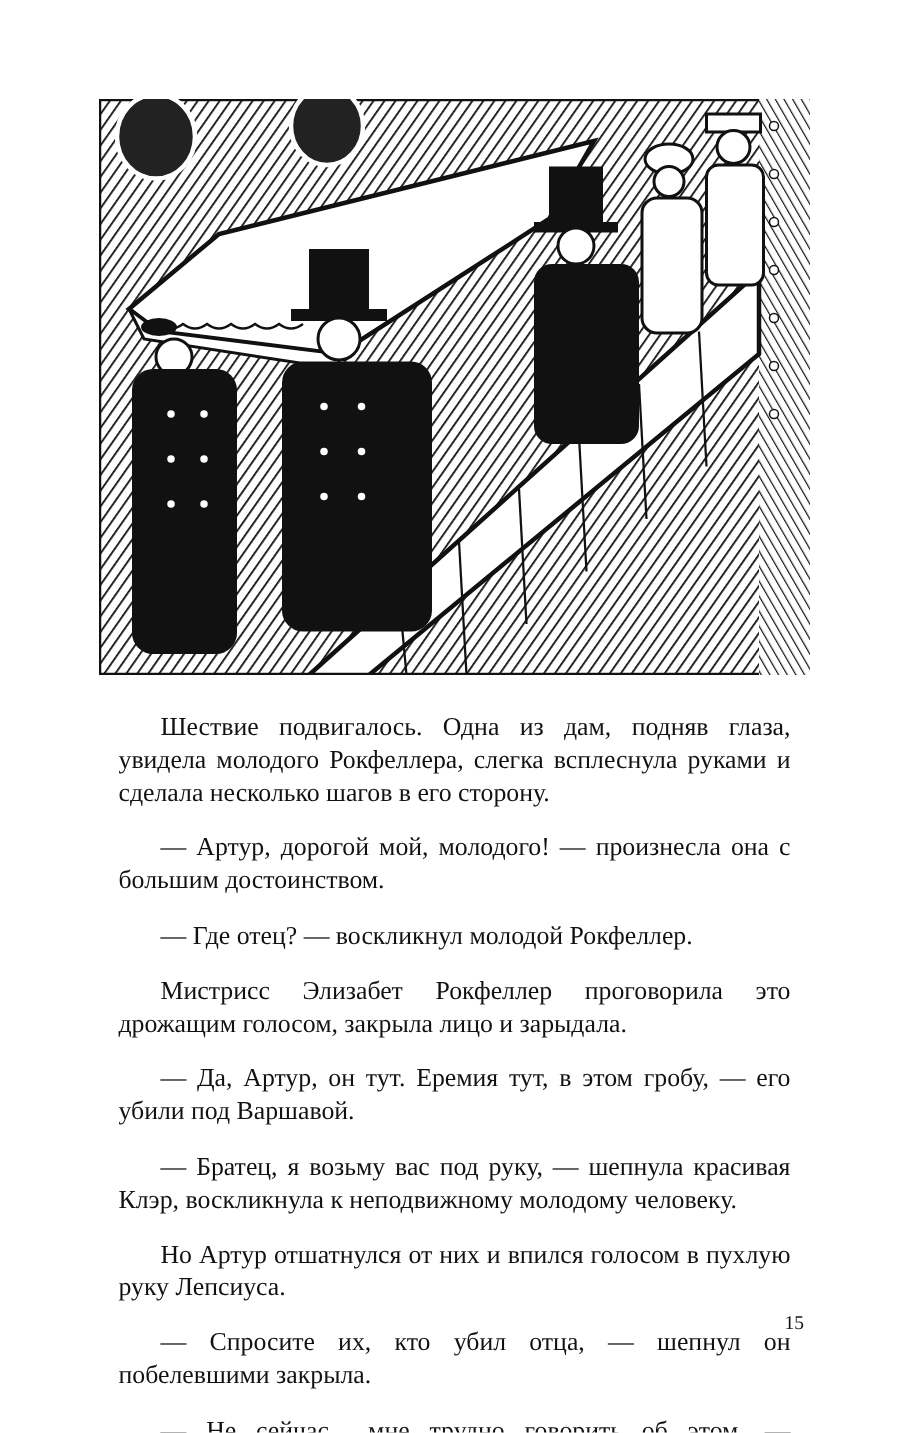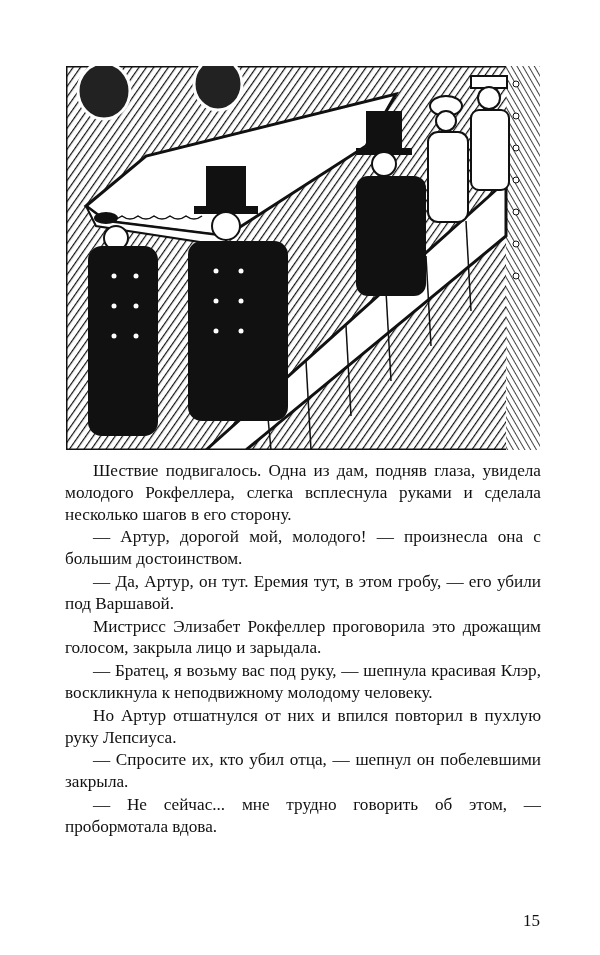--- a/index.html
+++ b/index.html
@@ -1,21 +1,21 @@
 <!DOCTYPE html>
 <html><head>
 <meta charset="utf-8">
 <style>
   html, body { margin:0; padding:0; background:#ffffff; }
   body { width:600px; height:955px; position:relative; overflow:hidden; font-family:"Liberation Serif", serif; color:#111; }
   .illustration { position:absolute; left:66px; top:66px; width:474px; height:384px; background:#fff; overflow:hidden; }
   .illustration svg { width:100%; height:100%; display:block; }
   .text-block { position:absolute; left:64px; top:459px; width:478px; font-size:17.2px; line-height:21.8px; }
-  .para { margin:1px; text-indent:28px; text-align:justify;font-family:Liberation Serif, serif; }
-  .page-number { position:absolute; left:523px; top:911px; font-size:17px; }
+  .para { margin:15px; text-indent:28px; text-align:justify;font-family:Liberation Serif, serif; }
+  .page-number { position:absolute; left:523px; top:874px; font-size:13px; }
 </style>
 </head>
 <body>
 
 <div class="illustration">
   <svg viewBox="0 0 474 384" xmlns="http://www.w3.org/2000/svg">
     <defs>
       <pattern id="hatch" width="6" height="6" patternUnits="userSpaceOnUse" patternTransform="rotate(35)">
         <rect width="6" height="6" fill="#fff"></rect>
         <line x1="0" y1="0" x2="0" y2="6" stroke="#111" stroke-width="2.4"></line>
@@ -91,21 +91,22 @@
 
     <rect x="405" y="10" width="36" height="12" fill="#fff" stroke="#111" stroke-width="2"></rect>
     <circle cx="423" cy="32" r="11" fill="#fff" stroke="#111" stroke-width="2"></circle>
     <rect x="405" y="44" width="38" height="80" rx="8" fill="#fff" stroke="#111" stroke-width="2"></rect>
   </svg>
 </div>
 
 <div class="text-block">
   <p class="para">Шествие подвигалось. Одна из дам, подняв глаза, увидела молодого Рокфеллера, слегка всплеснула руками и сделала несколько шагов в его сторону.</p>
   <p class="para">— Артур, дорогой мой, молодого! — произнесла она с большим достоинством.</p>
+  <p class="para">— Где отец? — воскликнул молодой Рокфеллер.</p>
+  <p class="para">Мистрисс Элизабет Рокфеллер проговорила это дрожащим голосом, закрыла лицо и зарыдала.</p>
   <p class="para">— Да, Артур, он тут. Еремия тут, в этом гробу, — его убили под Варшавой.</p>
-  <p class="para">Мистрисс Элизабет Рокфеллер проговорила это дрожащим голосом, закрыла лицо и зарыдала.</p>
   <p class="para">— Братец, я возьму вас под руку, — шепнула красивая Клэр, воскликнула к неподвижному молодому человеку.</p>
-  <p class="para">Но Артур отшатнулся от них и впился повторил в пухлую руку Лепсиуса.</p>
+  <p class="para">Но Артур отшатнулся от них и впился голосом в пухлую руку Лепсиуса.</p>
   <p class="para">— Спросите их, кто убил отца, — шепнул он побелевшими закрыла.</p>
   <p class="para">— Не сейчас... мне трудно говорить об этом, — пробормотала вдова.</p>
 </div>
 
 <div class="page-number">15</div>
 
 </body></html>

